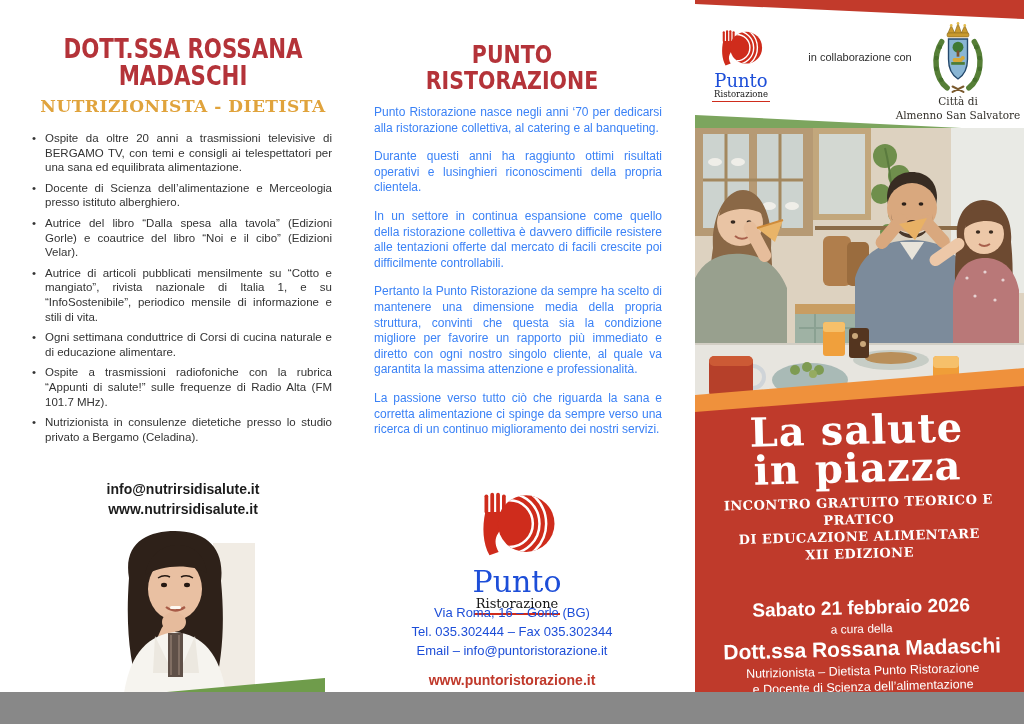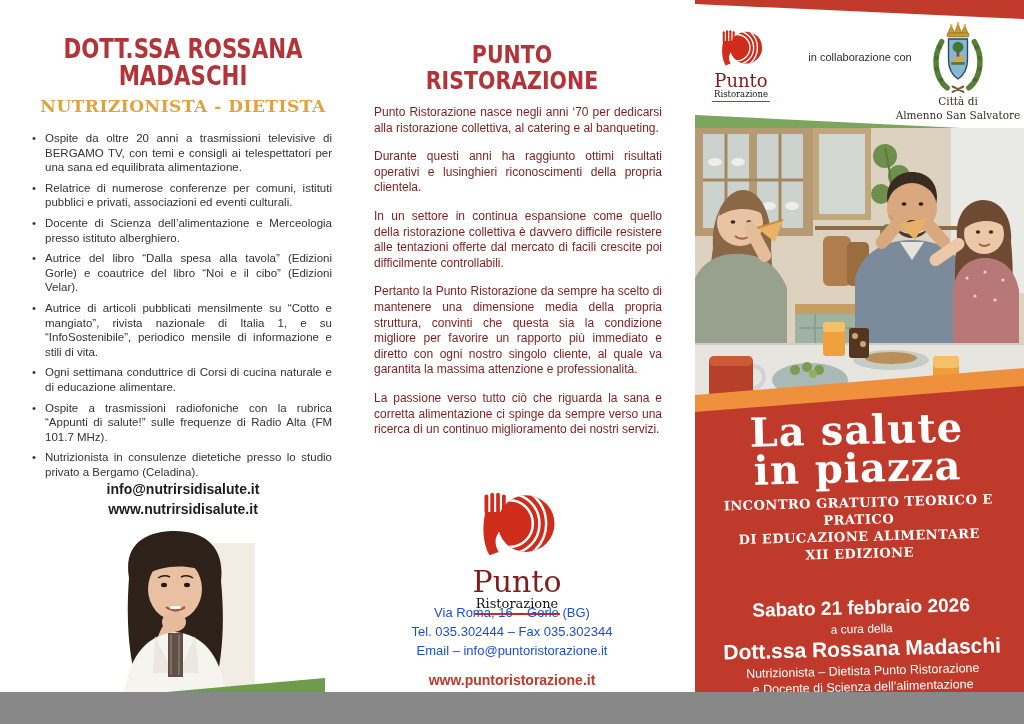--- a/index.html
+++ b/index.html
@@ -20,23 +20,23 @@
   #left-bullets li::before{content:"•";position:absolute;left:2px;top:0;color:#333;}
   #left-contacts{left:18px;top:480px;width:330px;text-align:center;font-weight:bold;
                  font-size:14px;line-height:1.4;color:#1c1c1c;}
   #portrait{left:95px;top:523px;width:160px;height:182px;}
   #green-wedge-left{left:20px;top:676px;width:305px;height:42px;background:#6f9c4b;
                     clip-path:polygon(0 29px,100% 2px,100% 100%,0 100%);}
 
   
   #mid-title{left:362px;top:42px;width:300px;font-size:25px;}
   #mid-text{left:374px;top:105px;width:288px;}
-  #mid-text p{margin:0 0 13px;font-size:12px;line-height:1.3;text-align:justify;color:#7f1d1d;}
+  #mid-text p{margin:0 0 13px;font-size:12px;line-height:1.3;text-align:justify;color:#3b82f6;}
   .logo-block{display:flex;flex-direction:column;align-items:center;}
-  .logo-name{font-family:"DejaVu Serif",serif;color:#7f1d1d;line-height:1;}
+  .logo-name{font-family:"DejaVu Serif",serif;color:#1d4ed8;line-height:1;}
   .logo-sub{font-family:"DejaVu Serif",serif;color:#141414;line-height:1.15;
             border-bottom:2px solid #cf2c1c;padding:0 2px 1px;}
   #mid-logo{left:437px;top:487px;width:160px;}
   #mid-logo .logo-name{font-size:30px;}
   #mid-logo .logo-sub{font-size:13px;}
   #mid-address{left:362px;top:604px;width:300px;text-align:center;
                font-size:13px;line-height:1.45;color:#1d4ed8;}
   #mid-site{left:362px;top:672px;width:300px;text-align:center;
             font-size:14px;font-weight:bold;color:#c0392b;}
 
@@ -74,21 +74,20 @@
 <div id="page">
 
   <div class="abs panel-title" id="left-title">
     <div>DOTT.SSA ROSSANA</div>
     <div>MADASCHI</div>
   </div>
   <div class="abs" id="left-subtitle">NUTRIZIONISTA - DIETISTA</div>
 
   <ul class="abs" id="left-bullets">
     <li>Ospite da oltre 20 anni a trasmissioni televisive di BERGAMO TV, con temi e consigli ai telespettatori per una sana ed equilibrata alimentazione.</li>
-    <li>Relatrice di numerose conferenze per comuni, istituti pubblici e privati, associazioni ed eventi culturali.</li>
     <li>Docente di Scienza dell’alimentazione e Merceologia presso istituto alberghiero.</li>
     <li>Autrice del libro “Dalla spesa alla tavola” (Edizioni Gorle) e coautrice del libro “Noi e il cibo” (Edizioni Velar).</li>
     <li>Autrice di articoli pubblicati mensilmente su “Cotto e mangiato”, rivista nazionale di Italia 1, e su “InfoSostenibile”, periodico mensile di informazione e stili di vita.</li>
     <li>Ogni settimana conduttrice di Corsi di cucina naturale e di educazione alimentare.</li>
     <li>Ospite a trasmissioni radiofoniche con la rubrica “Appunti di salute!” sulle frequenze di Radio Alta (FM 101.7 MHz).</li>
     <li>Nutrizionista in consulenze dietetiche presso lo studio privato a Bergamo (Celadina).</li>
   </ul>
 
   <div class="abs" id="left-contacts">
     <div>info@nutrirsidisalute.it</div>

